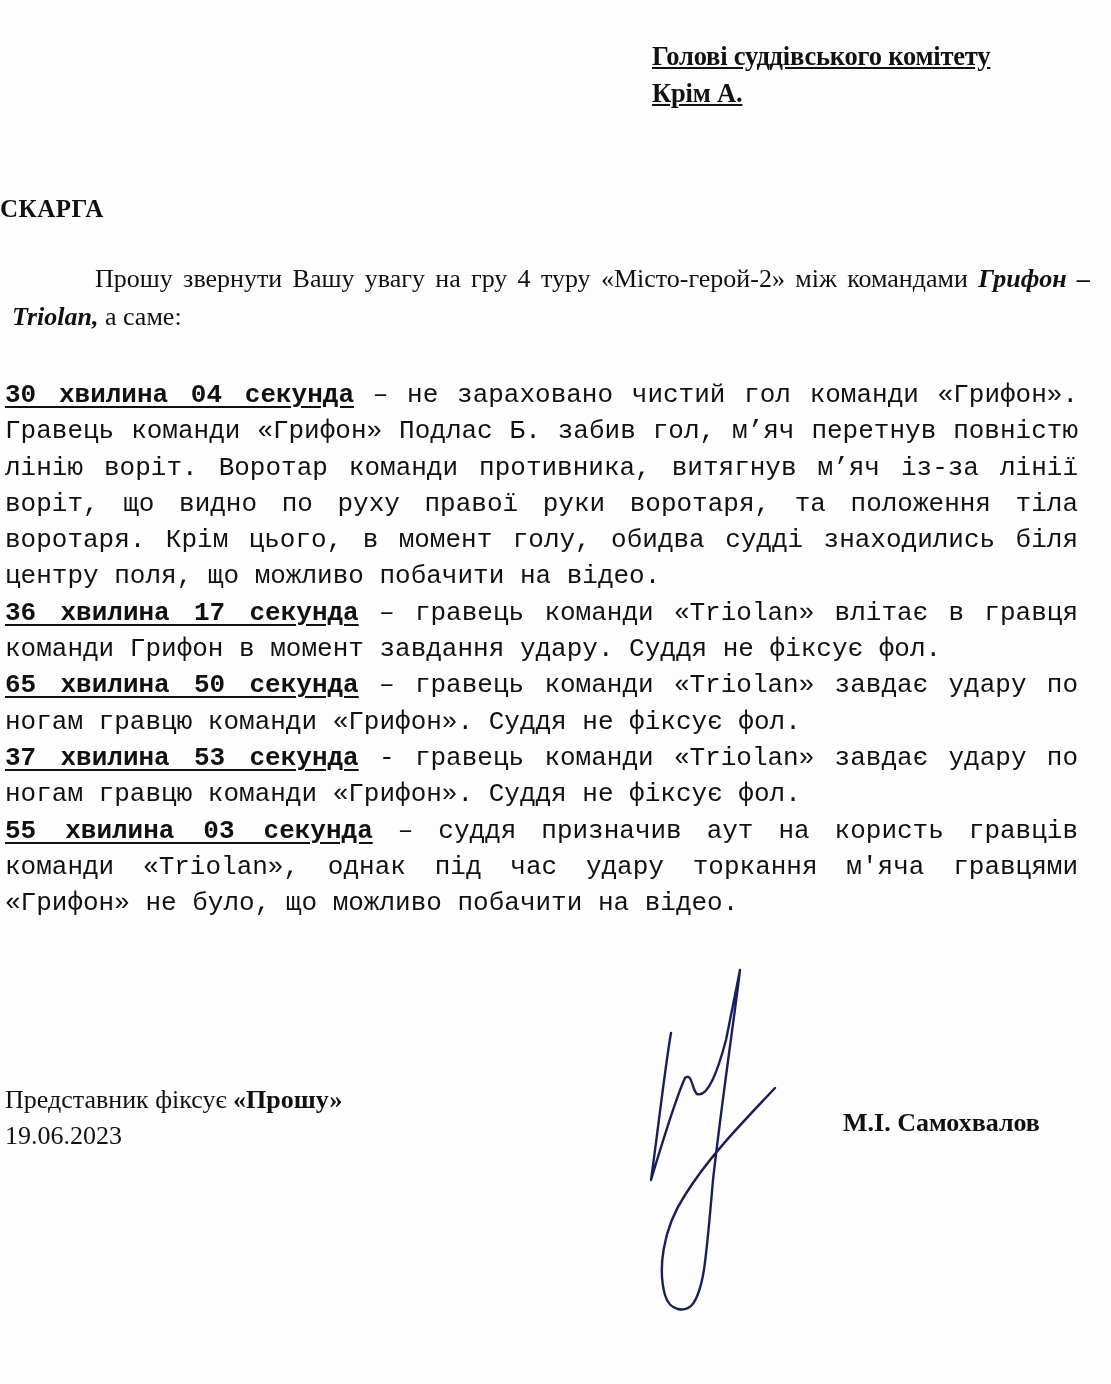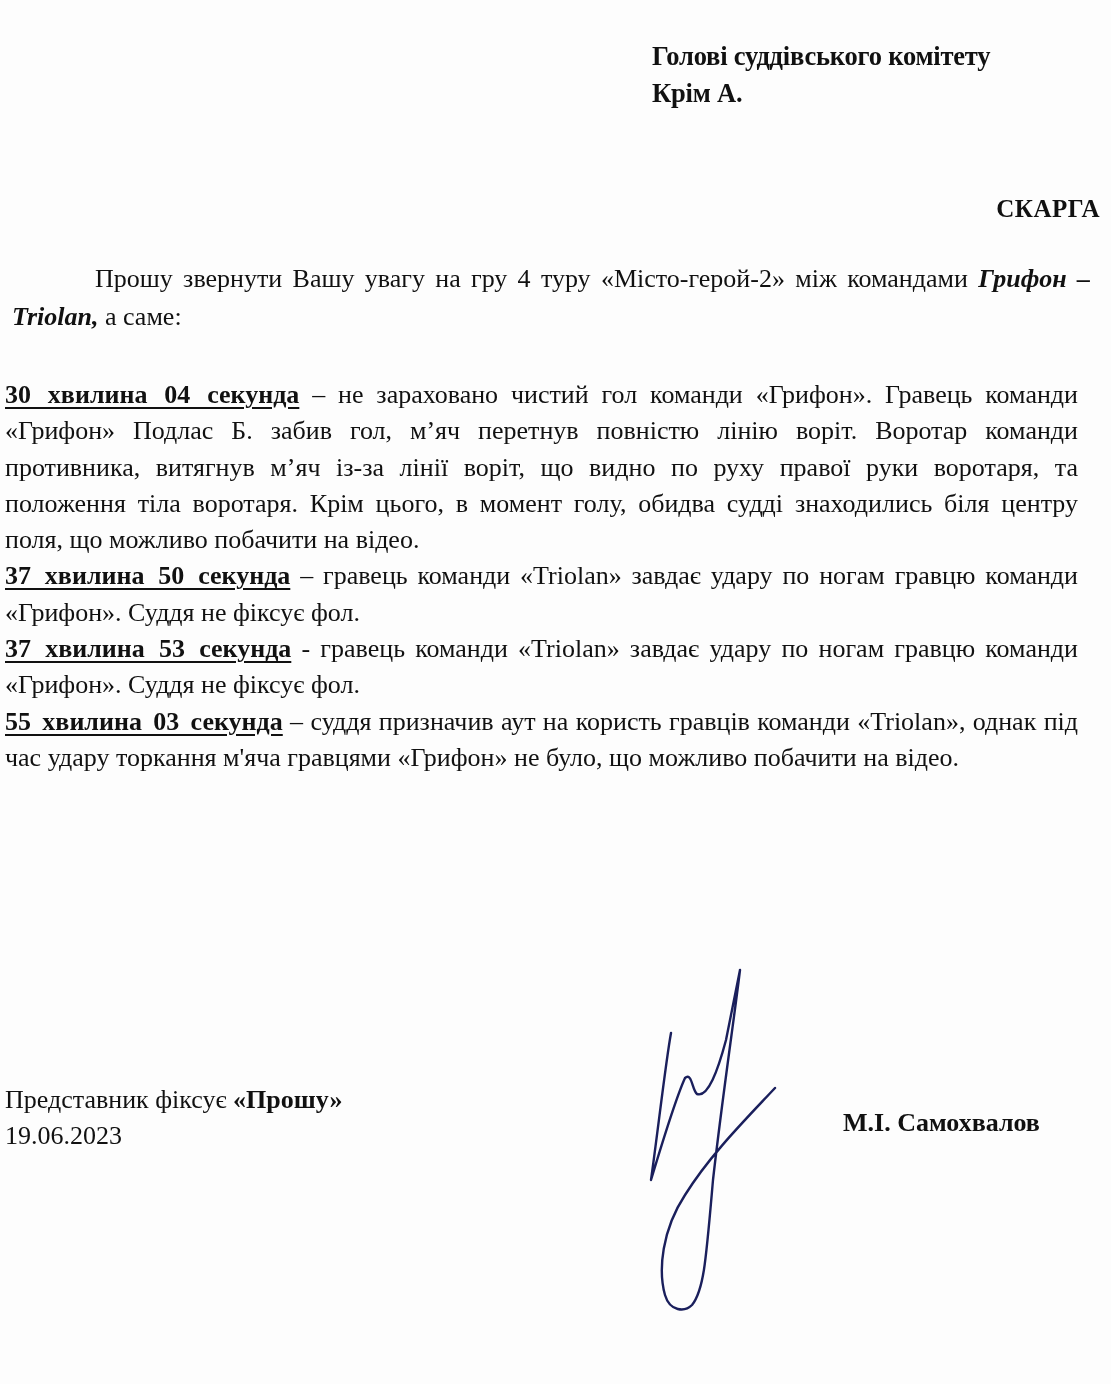--- a/index.html
+++ b/index.html
@@ -7,38 +7,39 @@
     width: 1111px; height: 1384px;
     background: #fdfdfd;
     position: relative; overflow: hidden;
     font-family: "Liberation Serif", serif;
     color: #111;
   }
   .addressee {
     position: absolute; left: 652px; top: 38px;
     font-weight: bold; font-size: 26.5px; line-height: 37px;
     letter-spacing: -0.2px;
+    text-decoration: underline;
   }
   .title {
     position: absolute; left: 0; width: 1100px; top: 195px;
-    text-align: right; font-weight: bold; font-size: 25px;
+    text-align: left; font-weight: bold; font-size: 25px;
     letter-spacing: 0.5px;
   }
   .intro {
     position: absolute; left: 12px; width: 1078px; top: 260px;
     font-size: 26px; line-height: 38px; text-align: justify;
     text-align-last: left;
   }
   .intro .indent { display: inline-block; width: 83px; }
   .intro .teams { font-weight: bold; font-style: italic; }
   .items {
     position: absolute; left: 5px; width: 1073px; top: 377px;
     font-size: 26px; line-height: 36.3px;
   }
-  .item { text-align: justify; }
+  .item { text-align: justify; font-family: Liberation Mono, monospace; }
   .ts {
     font-weight: bold; text-decoration: underline;
     text-decoration-thickness: 2px; text-underline-offset: 4px;
     word-spacing: 4px;
   }
   .footer-left {
     position: absolute; left: 5px; top: 1082px;
     font-size: 26px; line-height: 36px;
   }
   .footer-left b { font-weight: bold; }
@@ -58,21 +59,22 @@
   <div>Голові суддівського комітету</div>
   <div>Крім А.</div>
 </div>
 
 <div class="title">СКАРГА</div>
 
 <div class="intro"><span class="indent"></span><span>Прошу звернути Вашу увагу на гру 4 туру «Місто-герой-2» між командами </span><span class="teams">Грифон – Triolan,</span><span> а саме:</span></div>
 
 <div class="items">
   <div class="item"><span class="ts">30 хвилина 04 секунда</span><span> – </span><span>не зараховано чистий гол команди «Грифон». Гравець команди «Грифон» Подлас Б. забив гол, м’яч перетнув повністю лінію воріт. Воротар команди противника, витягнув м’яч із-за лінії воріт, що видно по руху правої руки воротаря, та положення тіла воротаря. Крім цього, в момент голу, обидва судді знаходились біля центру поля, що можливо побачити на відео.</span></div>
-  <div class="item"><span class="ts">37 хвилина 50 секунда</span><span> – </span><span>гравець команди «Triolan» завдає удару по ногам гравцю команди «Грифон». Суддя не фіксує фол.</span></div>
+  <div class="item"><span class="ts">36 хвилина 17 секунда</span><span> – </span><span>гравець команди «Triolan» влітає в гравця команди Грифон в момент завдання удару. Суддя не фіксує фол.</span></div>
+  <div class="item"><span class="ts">65 хвилина 50 секунда</span><span> – </span><span>гравець команди «Triolan» завдає удару по ногам гравцю команди «Грифон». Суддя не фіксує фол.</span></div>
   <div class="item"><span class="ts">37 хвилина 53 секунда</span><span> - </span><span>гравець команди «Triolan» завдає удару по ногам гравцю команди «Грифон». Суддя не фіксує фол.</span></div>
   <div class="item"><span class="ts">55 хвилина 03 секунда</span><span> – </span><span>суддя призначив аут на користь гравців команди «Triolan», однак під час удару торкання м'яча гравцями «Грифон» не було, що можливо побачити на відео.</span></div>
 </div>
 
 <div class="footer-left">
   <div><span>Представник фіксує </span><b>«Прошу»</b></div>
   <div>19.06.2023</div>
 </div>
 
 <svg class="signature" viewBox="0 0 220 380" xmlns="http://www.w3.org/2000/svg">

